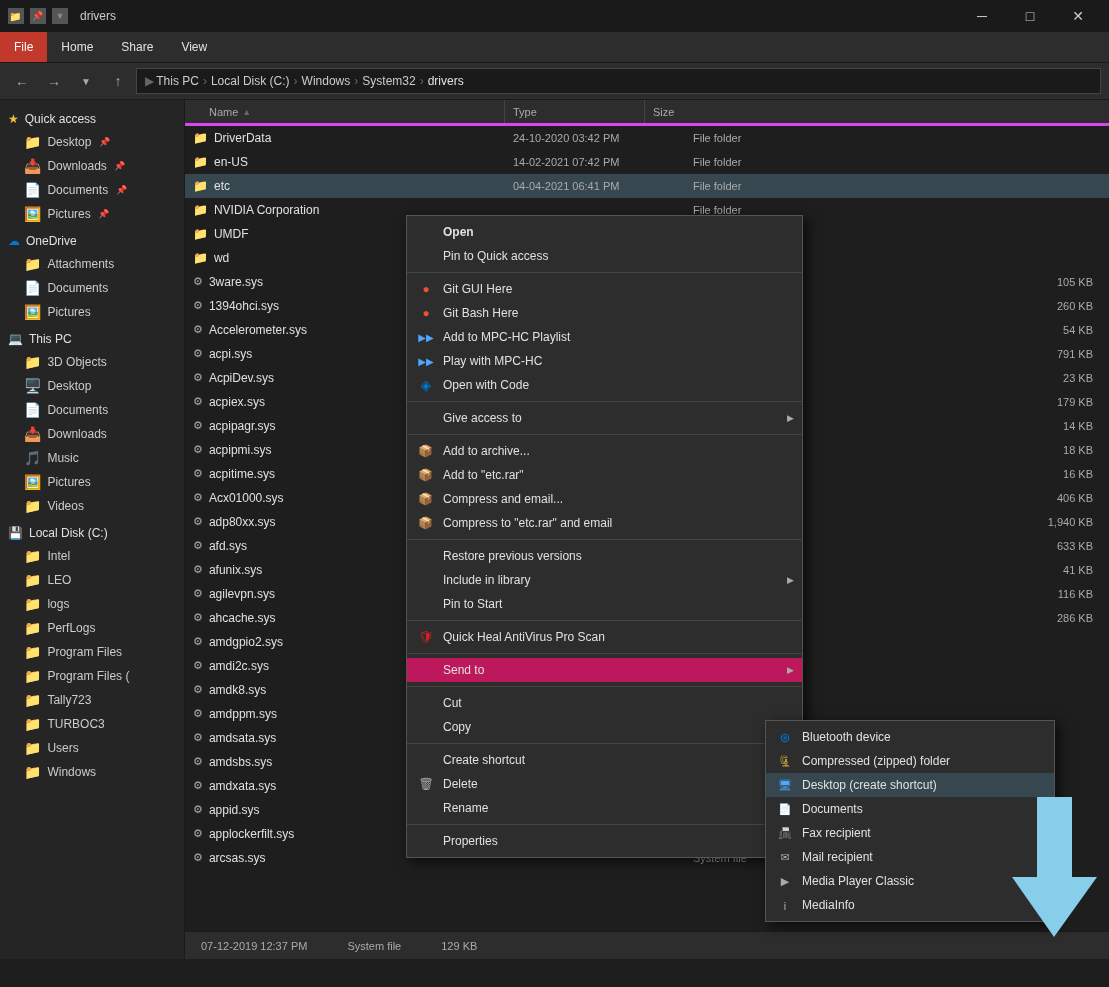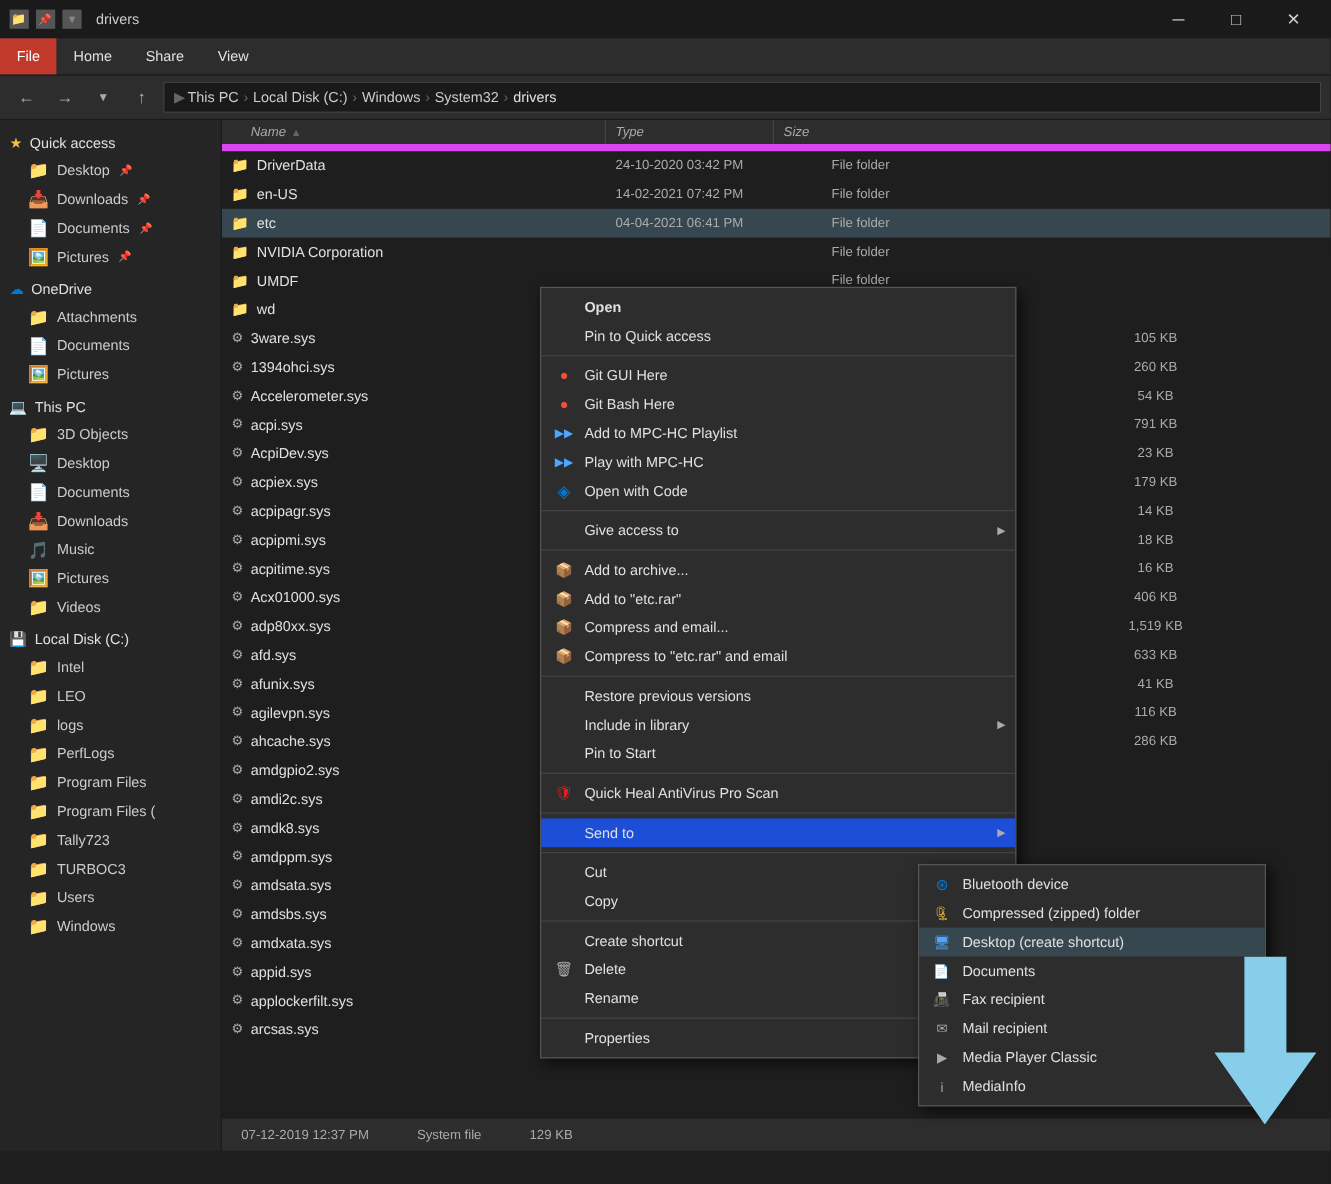--- a/index.html
+++ b/index.html
@@ -165,24 +165,23 @@
     
     .file-area {
       flex: 1;
       background: #1e1e1e;
       overflow: hidden;
       position: relative;
     }
     .file-list-header {
       display: flex;
       background: #2d2d2d;
-      border-bottom: 6px solid #d946ef;
+      border-bottom: 3px solid #d946ef;
       height: 26px;
       align-items: flex-start;
-      font-style: italic;
     }
     .file-col-name {
       width: 320px;
       padding-left: 24px;
       font-size: 11px;
       color: #aaa;
       cursor: pointer;
       display: flex;
       align-items: center;
       height: 100%;
@@ -254,21 +253,21 @@
       width: 140px;
       padding-left: 8px;
       font-size: 11px;
       color: #aaa;
     }
     .file-size-cell {
       flex: 1;
       padding-left: 8px;
       font-size: 11px;
       color: #aaa;
-      text-align: center;
+      text-align: right;
       padding-right: 16px;
     }
 
     
     .status-bar {
       position: absolute;
       bottom: 0;
       left: 0;
       right: 0;
       height: 28px;
@@ -697,21 +696,21 @@
         <div class="file-type-cell">System file</div>
         <div class="file-size-cell">406 KB</div>
       </div>
       <div class="file-row">
         <div class="file-name-cell">
             <span style="color:#aaa;font-size:11px;">⚙</span>
             <span>adp80xx.sys</span>
           </div>
         <div class="file-date-cell"></div>
         <div class="file-type-cell">System file</div>
-        <div class="file-size-cell">1,519 KB</div>
+        <div class="file-size-cell">1,940 KB</div>
       </div>
       <div class="file-row">
         <div class="file-name-cell">
             <span style="color:#aaa;font-size:11px;">⚙</span>
             <span>afd.sys</span>
           </div>
         <div class="file-date-cell"></div>
         <div class="file-type-cell">System file</div>
         <div class="file-size-cell">633 KB</div>
       </div>
@@ -835,21 +834,21 @@
     </div>
 
     <div class="status-bar">
       <span>07-12-2019 12:37 PM</span>
       <span>System file</span>
       <span>129 KB</span>
     </div>
   </div>
 </div>
 
-<div class="context-menu" style="left:450px; top:215px; width:397px;margin-top:24px;">
+<div class="context-menu" style="left:406px; top:215px; width:397px;">
   <div class="ctx-item bold">Open</div>
   <div class="ctx-item">Pin to Quick access</div>
   <div class="ctx-separator"></div>
   <div class="ctx-item">
     <span class="ctx-icon" style="color:#f05033;">●</span>
     Git GUI Here
   </div>
   <div class="ctx-item">
     <span class="ctx-icon" style="color:#f05033;">●</span>
     Git Bash Here
@@ -888,21 +887,21 @@
   <div class="ctx-separator"></div>
   <div class="ctx-item">Restore previous versions</div>
   <div class="ctx-item has-arrow">Include in library</div>
   <div class="ctx-item">Pin to Start</div>
   <div class="ctx-separator"></div>
   <div class="ctx-item">
     <span class="ctx-icon" style="color:#e02020;font-size:12px;">🛡</span>
     Quick Heal AntiVirus Pro Scan
   </div>
   <div class="ctx-separator"></div>
-  <div class="ctx-item has-arrow" style="background:#1d4ed8;">Send to</div>
+  <div class="ctx-item has-arrow" style="background:#be185d;">Send to</div>
   <div class="ctx-separator"></div>
   <div class="ctx-item">Cut</div>
   <div class="ctx-item">Copy</div>
   <div class="ctx-separator"></div>
   <div class="ctx-item">Create shortcut</div>
   <div class="ctx-item">
     <span class="ctx-icon" style="color:#aaa;font-size:12px;">🗑</span>
     Delete
   </div>
   <div class="ctx-item">Rename</div>

